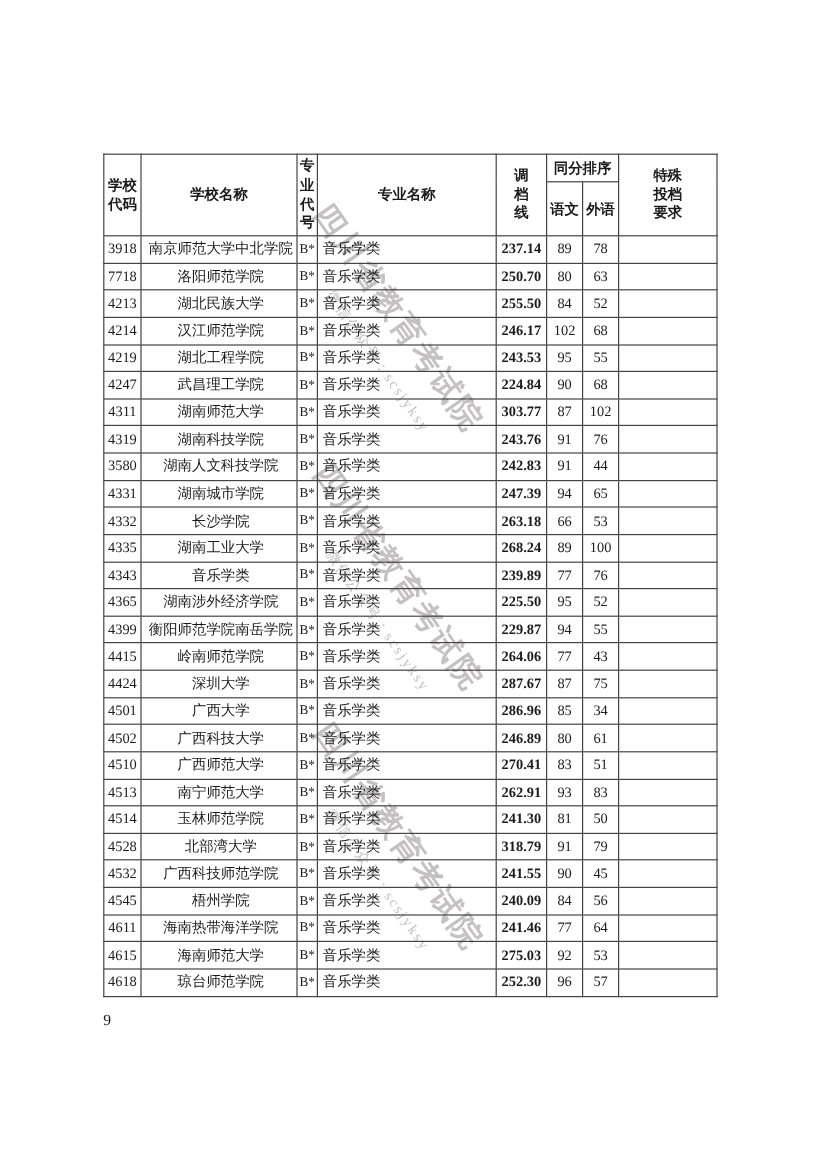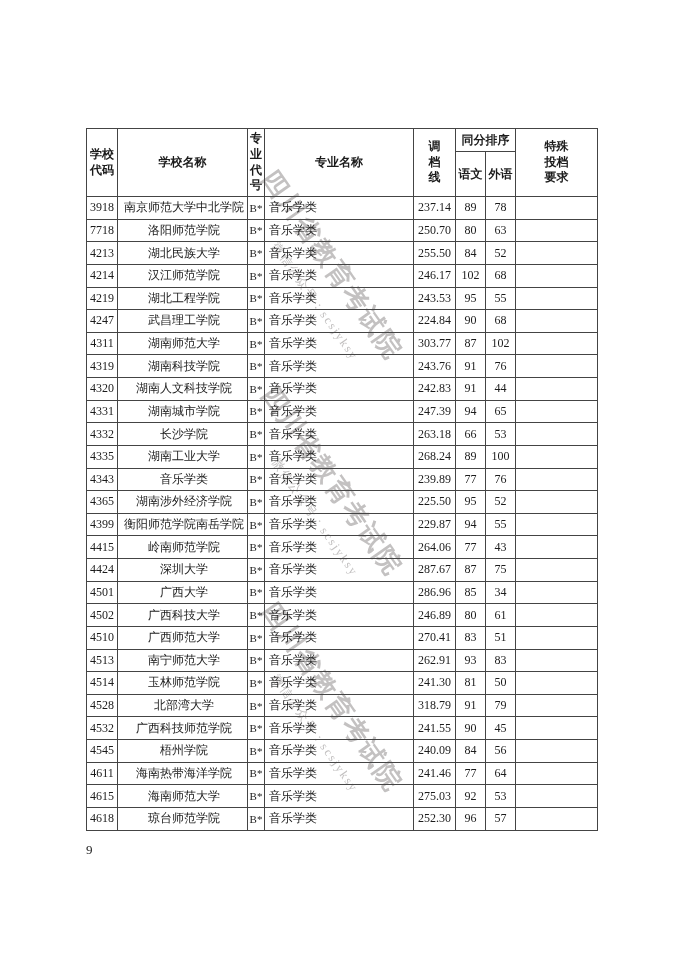--- a/index.html
+++ b/index.html
@@ -82,21 +82,21 @@
     width: 13px;
     word-break: break-all;
     line-height: 1.3;
   }
 
   
   td.c-code  { text-align: center; margin-left: 22px; }
   td.c-name  { text-align: center; padding-left: 3px; white-space: nowrap; }
   td.c-mcode { text-align: center; font-size: 11px; }
   td.c-major { text-align: left; padding-left: 4px; white-space: nowrap; margin-left: 36px; }
-  td.c-cutoff { text-align: center; font-weight: normal; }
+  td.c-cutoff { text-align: center; font-weight: bold; }
   td.c-num   { text-align: center; }
 
   
   .page-number {
     position: absolute;
     left: 86px;
     top: 842px;
     z-index: 2;
     font-size: 13px;
     color: #1b1b1b;
@@ -229,21 +229,21 @@
     <td class="c-name">湖南科技学院</td>
     <td class="c-mcode">B*</td>
     <td class="c-major">音乐学类</td>
     <td class="c-cutoff">243.76</td>
     <td class="c-num">91</td>
     <td class="c-num">76</td>
     <td class="c-num"></td>
   </tr>
 
   <tr>
-    <td class="c-code">4320</td>
+    <td class="c-code">3580</td>
     <td class="c-name">湖南人文科技学院</td>
     <td class="c-mcode">B*</td>
     <td class="c-major">音乐学类</td>
     <td class="c-cutoff">242.83</td>
     <td class="c-num">91</td>
     <td class="c-num">44</td>
     <td class="c-num"></td>
   </tr>
 
   <tr>

